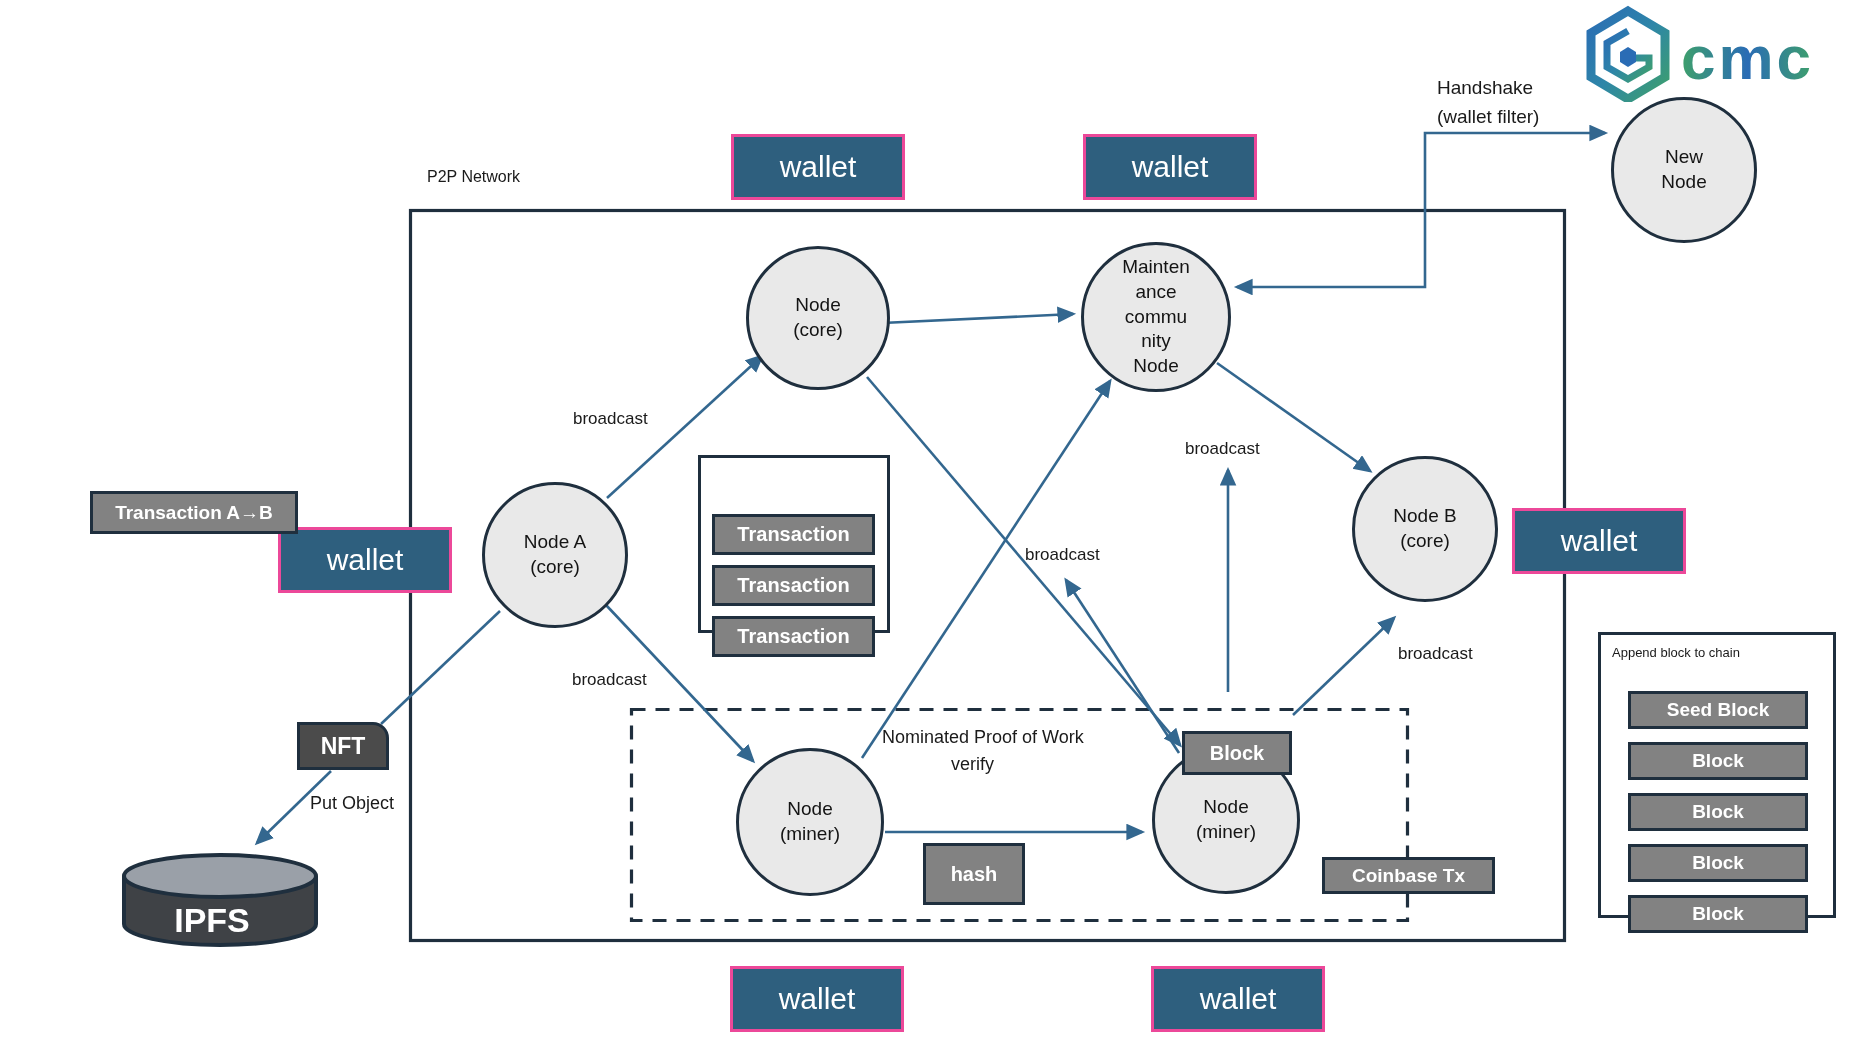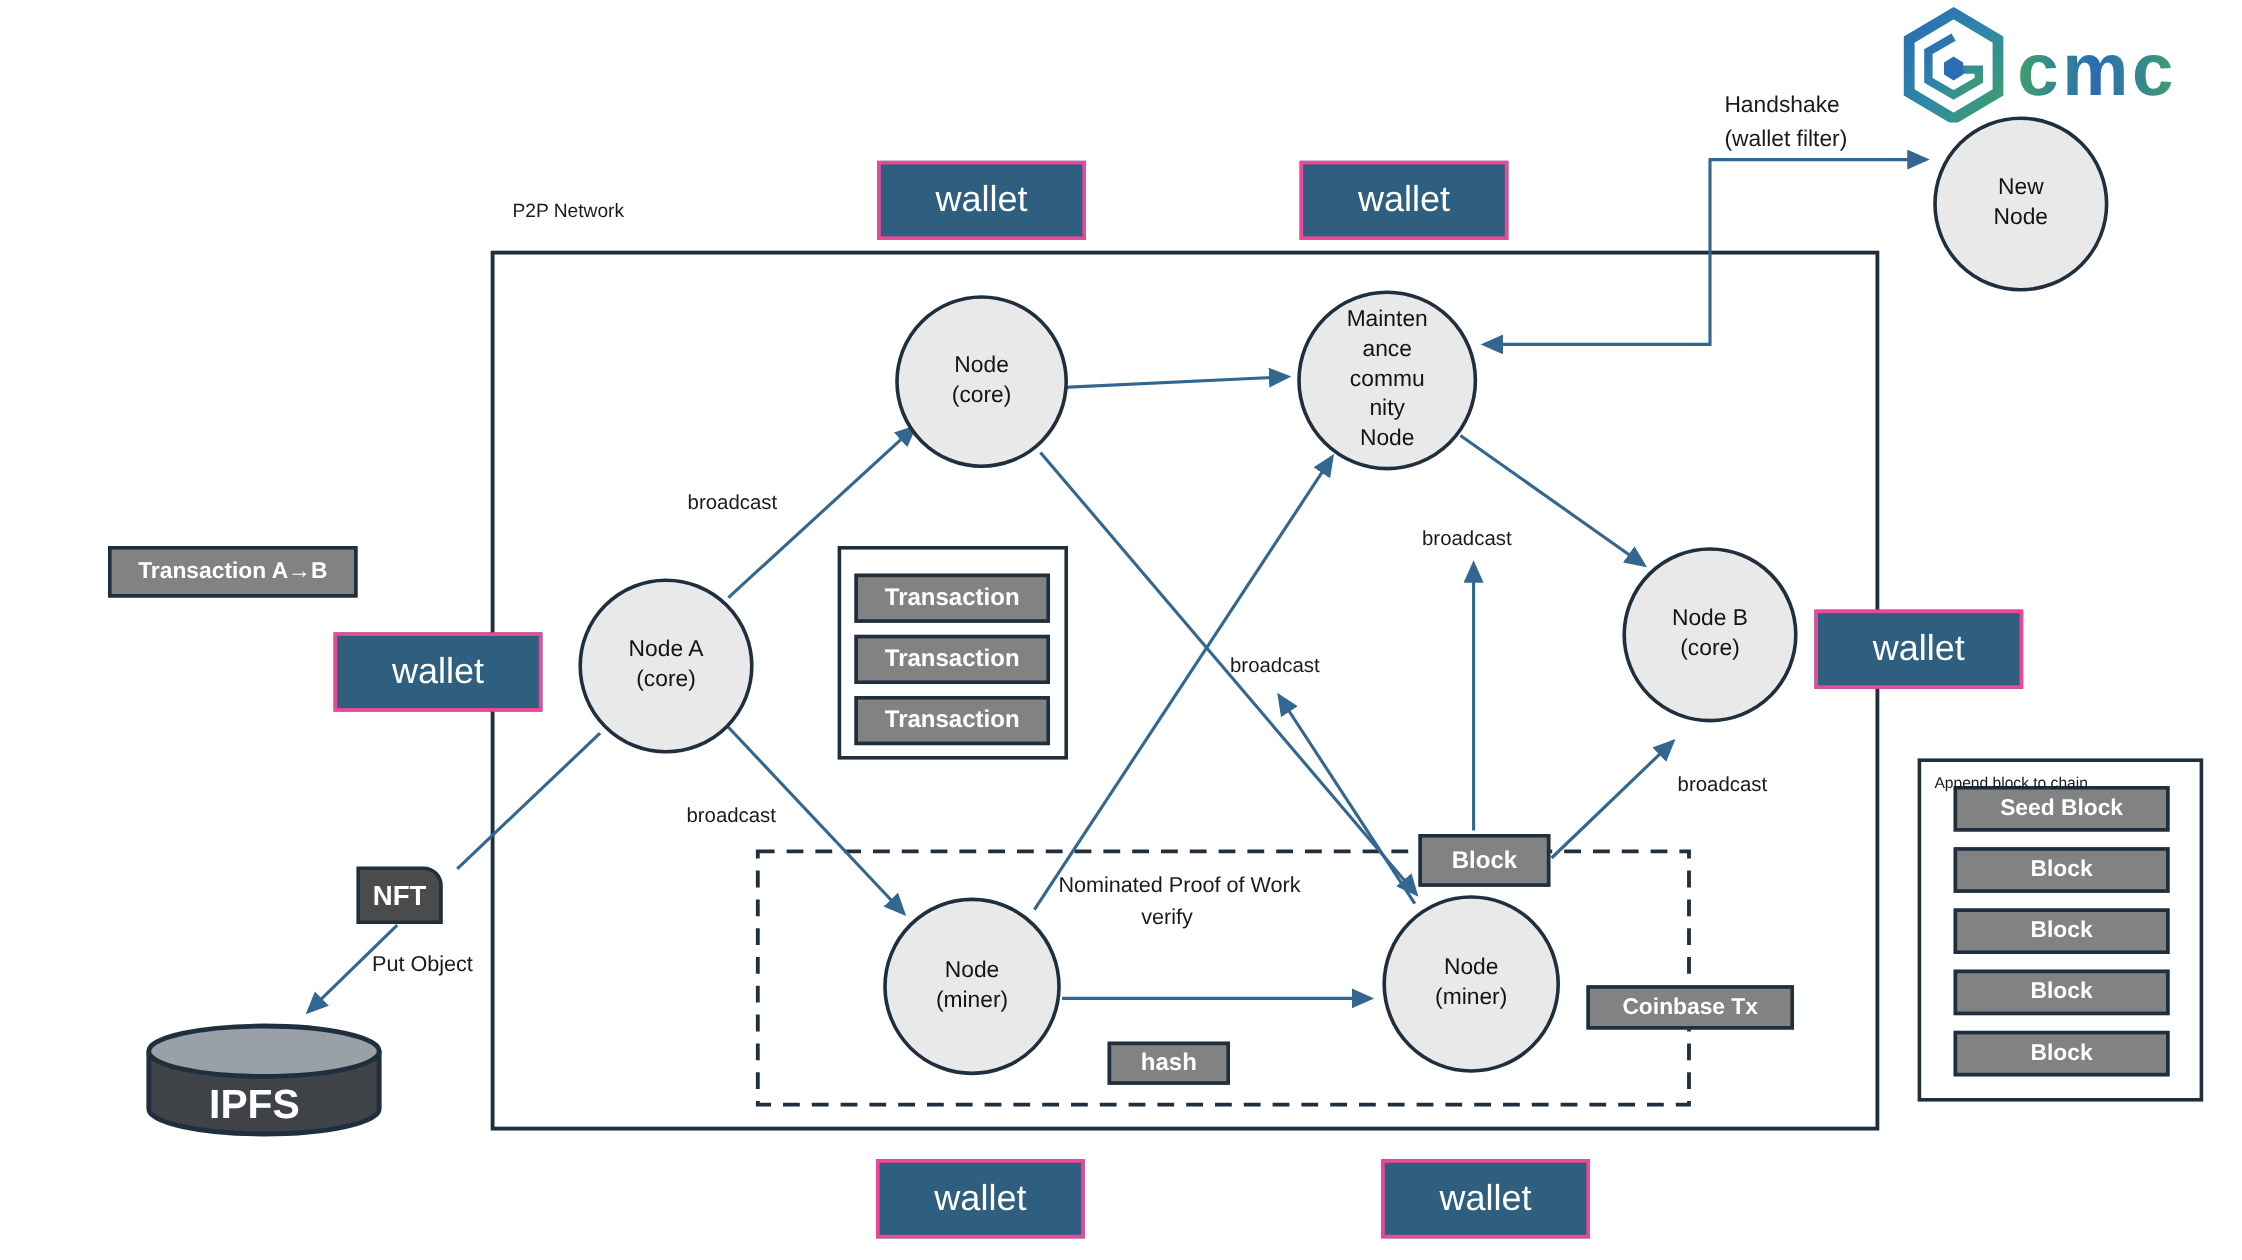--- a/index.html
+++ b/index.html
@@ -16,23 +16,23 @@
   #append-label{left:1612px;top:601px;font-size:13px;margin-top:44px;}
 
   .node{position:absolute;border-radius:50%;background:#e9e9e9;border:3.5px solid #1f2f3e;
         display:flex;align-items:center;justify-content:center;text-align:center;
         font-size:19px;line-height:1.3;white-space:pre-line;z-index:2;box-sizing:border-box;}
   .wallet{position:absolute;width:174px;height:66px;background:#2e5f7e;border:3px solid #ec4899;
         display:flex;align-items:center;justify-content:center;color:#ffffff;font-size:30px;
         font-weight:500;z-index:3;box-sizing:border-box;}
   .graybar{position:absolute;background:#828282;border:3px solid #1f2f3e;color:#ffffff;
         display:flex;align-items:center;justify-content:center;font-size:20px;font-weight:600;
-        z-index:3;box-sizing:border-box;}
+        z-index:3;box-sizing:border-box;margin-top:36px;}
   .whitebox{position:absolute;background:#ffffff;border:3px solid #1f2f3e;z-index:2;box-sizing:border-box;}
-  #nft-box{left:297px;top:722px;width:72px;height:48px;background:#4b4b4b;border:3px solid #1f2f3e;
+  #nft-box{left:297px;top:722px;width:92px;height:48px;background:#4b4b4b;border:3px solid #1f2f3e;
         border-top-right-radius:16px;color:#fff;display:flex;align-items:center;justify-content:center;
         font-size:23px;font-weight:600;z-index:3;box-sizing:border-box;}
   #overlay{position:absolute;left:0;top:0;z-index:1;}
   #logo{left:1583px;top:4px;z-index:4;}
   #ipfs{left:120px;top:850px;z-index:2;}
   #ipfs text{font-family:"Liberation Sans",sans-serif;}
 </style>
 </head>
 <body>
 
@@ -125,21 +125,21 @@
   <div class="wallet" style="left:730px;top:966px;">wallet</div>
   <div class="wallet" style="left:1151px;top:966px;">wallet</div>
 
   <div class="graybar" style="left:90px;top:455px;width:208px;height:43px;font-size:19px;">Transaction A→B</div>
 
   <div class="whitebox" style="left:698px;top:455px;width:192px;height:178px;"></div>
   <div class="graybar" style="left:712px;top:478px;width:163px;height:41px;">Transaction</div>
   <div class="graybar" style="left:712px;top:529px;width:163px;height:41px;">Transaction</div>
   <div class="graybar" style="left:712px;top:580px;width:163px;height:41px;">Transaction</div>
 
-  <div class="graybar" style="left:923px;top:868px;width:102px;height:36px;">hash</div>
+  <div class="graybar" style="left:923px;top:807px;width:102px;height:62px;">hash</div>
   <div class="graybar" style="left:1182px;top:695px;width:110px;height:44px;">Block</div>
   <div class="graybar" style="left:1322px;top:821px;width:173px;height:37px;font-size:19px;">Coinbase Tx</div>
 
   <div id="nft-box" class="abs">NFT</div>
 
   <svg id="ipfs" class="abs" width="200" height="100" viewBox="0 0 200 100">
     <path d="M4,26 L4,74 A96,21 0 0 0 196,74 L196,26" fill="#3f4246" stroke="#1f2f3e" stroke-width="4"></path>
     <ellipse cx="100" cy="26" rx="96" ry="21" fill="#9aa0a8" stroke="#1f2f3e" stroke-width="4"></ellipse>
     <text x="92" y="82" text-anchor="middle" font-size="34" font-weight="600" fill="#ffffff">IPFS</text>
   </svg>

